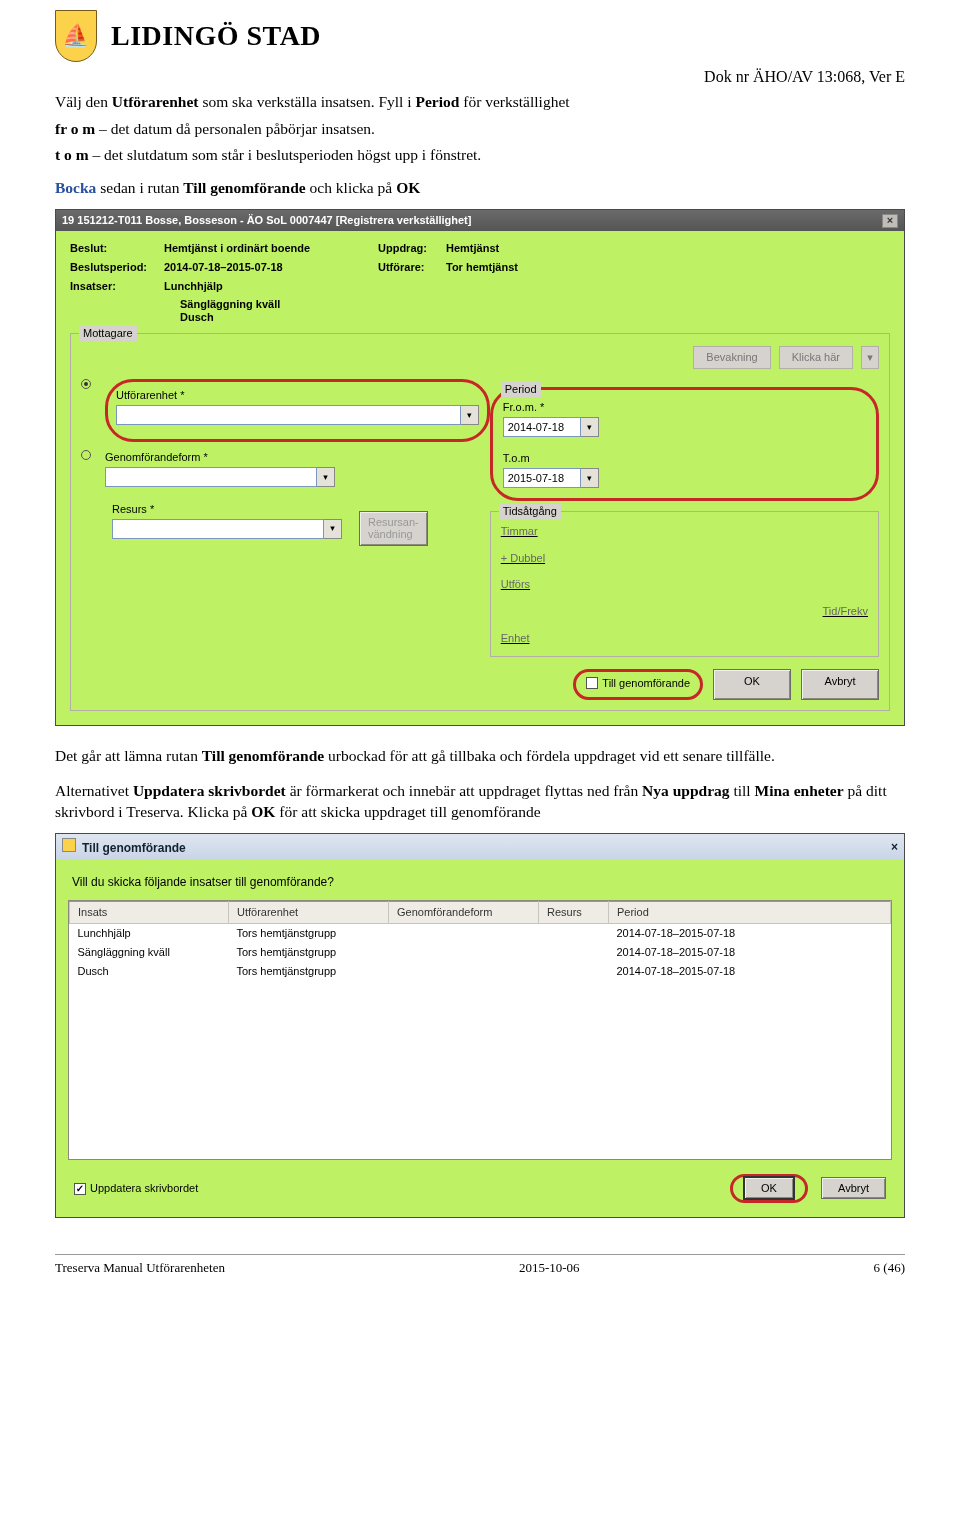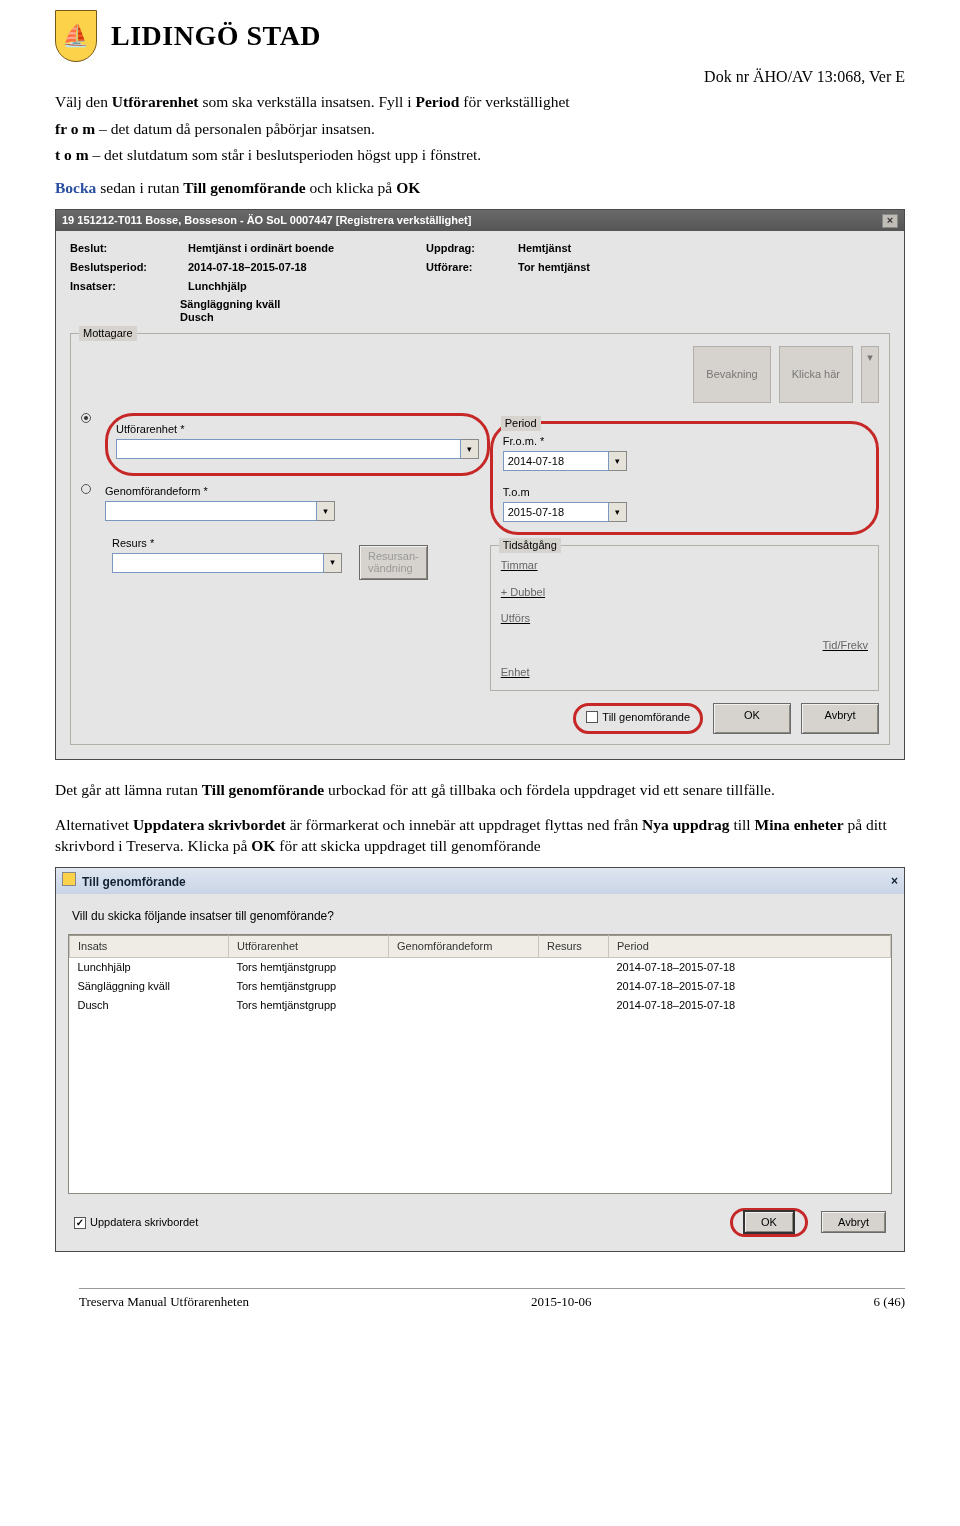--- a/index.html
+++ b/index.html
@@ -42,21 +42,21 @@
     text-align: right;
     font-size: 16px;
     margin-top: 4px;
     margin-bottom: 4px;
   }
   .body-para { margin: 0 0 6px 0; }
   .blue-bold { color: #2a4fa0; }
 
   
   .win {
-    background: #e5e5e5;
+    background: #bef264;
     border: 1px solid #4a4a4a;
     font-family: Tahoma, Arial, sans-serif;
     font-size: 11px;
     color: #000;
     margin: 10px 0 20px 0;
   }
   .titlebar {
     background: linear-gradient(#6a6a6a,#555);
     color: #fff;
     display: flex;
@@ -77,40 +77,40 @@
     background: linear-gradient(#dfe6f0,#c8d4e6);
     color:#123;
     display:flex; align-items:center; justify-content:space-between;
     padding:4px 6px; font-weight:600; font-size:12px;
   }
   .titlebar2 .ic {
     width:14px; height:14px; background:#fcd24a;
     border:1px solid #888; display:inline-block; margin-right:6px;
   }
   .pad { padding: 10px 14px 14px 14px; }
-  .row { display:flex; gap:28px; margin-bottom:4px; }
+  .row { display:flex; gap:4px; margin-bottom:4px; }
   .lbl { font-weight:700; min-width:90px; }
   .val { font-weight:700; }
   .inslist { margin-left:110px; font-weight:700; line-height:1.25;}
 
   .group {
     border:1px solid #b2afa9;
     margin-top:8px;
     position:relative;
     padding:12px 10px 10px 10px;
   }
   .group .legend {
     position:absolute; top:-8px; left:8px;
     background:#d6d3ce; padding:0 4px;
     font-size:11px;
   }
   .top-row { display:flex; justify-content:flex-end; gap:8px; margin-bottom:10px;}
   .ghostbtn {
     border:1px solid #b2afa9; background:#d6d3ce;
-    color:#777; font-size:11px; padding:20px 12px;
+    color:#777; font-size:11px; padding:3px 12px;
     min-width:70px; text-align:center;
   }
   .ghostbtn.sm { min-width:18px; padding:3px 4px;}
 
   .cols { display:flex; align-items:flex-start; }
   .colL { flex:1.05; }
   .colR { flex:1; }
 
   .circled-red { border:3px solid #c62828; border-radius:28px; padding:6px 8px; }
 
@@ -152,26 +152,26 @@
   }
   .tbl td { padding:2px 8px; }
   .tbl-wrap { border:1px solid #8c8a80; background:#fff; height:260px; overflow:hidden; margin:0 12px; }
 
   .dlg-bottom { display:flex; justify-content:space-between; align-items:center; padding:14px 18px 14px 18px; }
   .ok-highlight { border:3px solid #c62828; border-radius:32px; padding:4px 10px; display:inline-block;}
 
   .footer {
     display:flex; justify-content:space-between;
     font-size:13px; margin-top:36px;
-    border-top:1px solid #999; padding-top:4px;margin-left:24px;
+    border-top:1px solid #999; padding-top:4px;
   }
 
   .period-grid { display:flex; gap:14px;flex-direction:column; }
   .period-col .flab { font-size:11px; }
-  .period-col .combo { width:124px; }
+  .period-col .combo { width:96px; }
 </style>
 </head>
 <body>
 
 <div class="header">
   <div class="crest">
     <span class="crest-inner">⛵</span>
   </div>
   <div class="org-name">LIDINGÖ STAD</div>
 </div>

